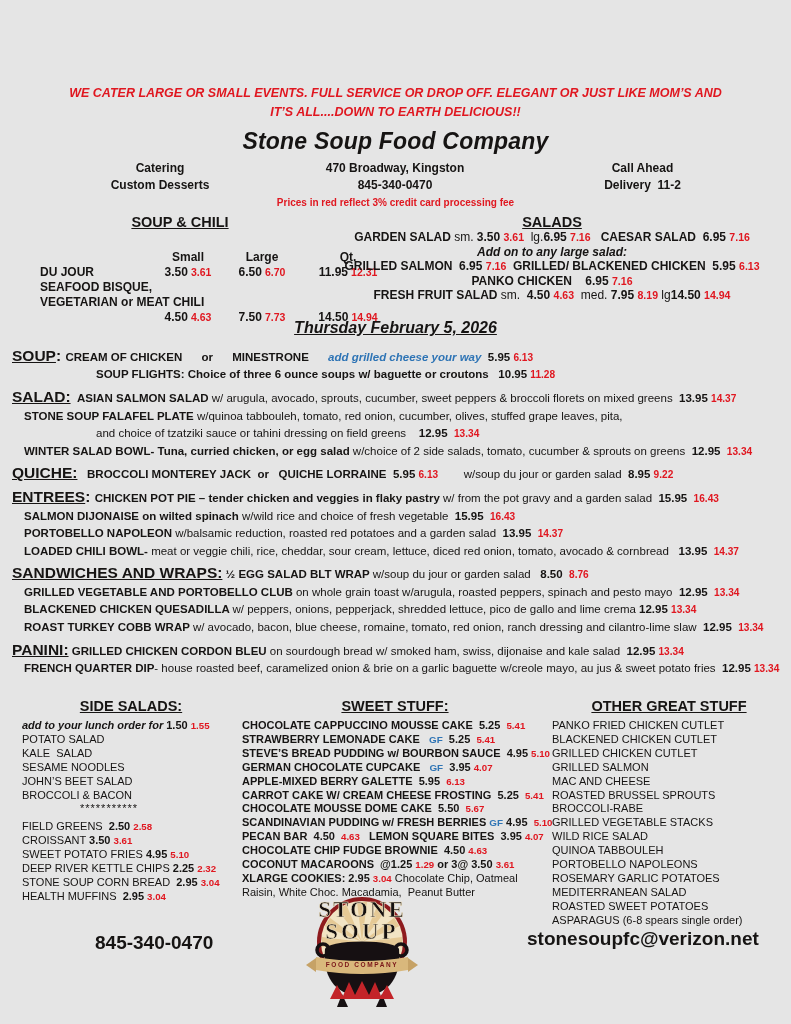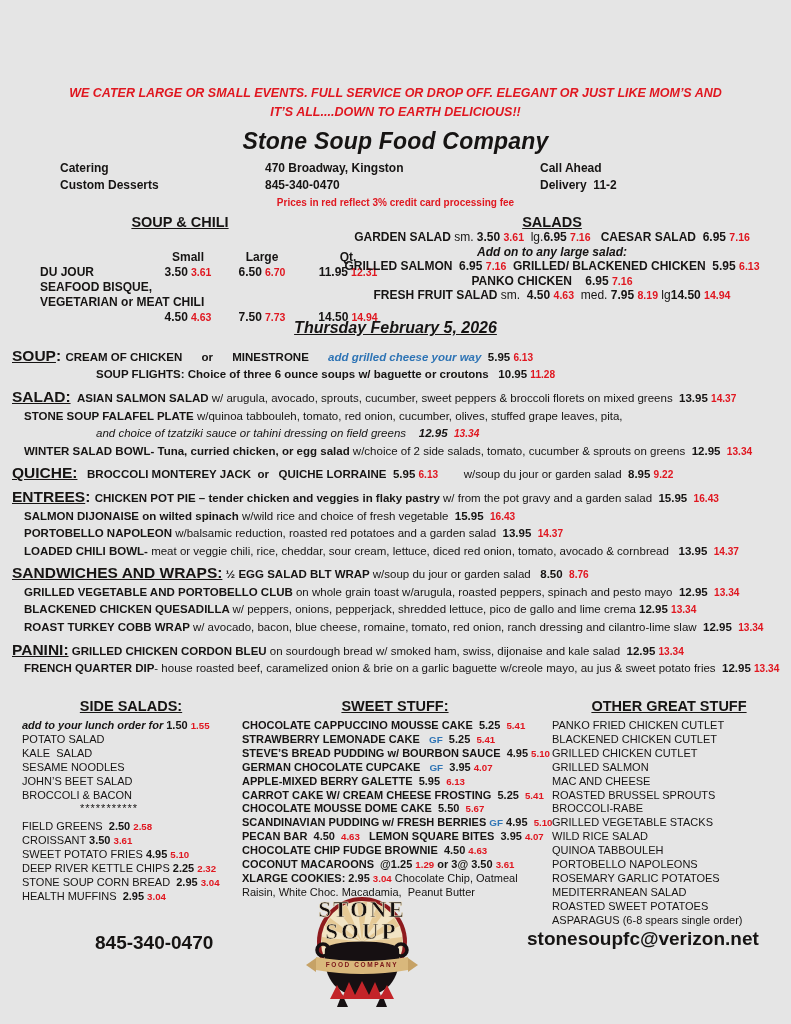--- a/index.html
+++ b/index.html
@@ -22,21 +22,21 @@
   .s-gf{color:var(--blue);font-weight:700;font-size:0.9em;margin-top:24px;}
   .s-h{font-weight:700;font-size:15.5px;text-decoration:underline;}
   .s-hb{font-weight:700;font-size:15.5px;}
 
   
   .tagline{position:absolute;top:84px;left:0;right:0;text-align:center;
     color:var(--red);font-weight:700;font-style:italic;font-size:12.5px;line-height:19px;}
   .masthead{position:absolute;top:128px;left:0;right:0;height:86px;}
   .title{text-align:center;font-size:23px;font-weight:700;font-style:italic;
     font-family:"Liberation Sans","DejaVu Sans",sans-serif;letter-spacing:0.2px;}
-  .info{position:absolute;top:32px;font-size:12px;font-weight:700;line-height:17px;}
+  .info{position:absolute;top:32px;font-size:12px;font-weight:700;line-height:17px;text-align:center;}
   .info.left{left:60px;width:200px;}
   .info.center{left:265px;width:260px;}
   .info.right{left:540px;width:205px;}
   .credit{position:absolute;top:69px;left:0;right:0;text-align:center;
     color:var(--red);font-weight:700;font-size:10px;}
 
   
   .menus-top{position:absolute;top:214px;left:0;right:0;height:100px;}
   .sc-panel{position:absolute;left:30px;width:330px;}
   .panel-h{font-weight:700;font-size:14.5px;text-decoration:underline;text-align:center;}
@@ -54,21 +54,21 @@
   
   .date{position:absolute;top:319px;left:0;right:0;text-align:center;}
   .date span{font-size:16px;font-weight:700;font-style:italic;text-decoration:underline;}
 
   
   .sections{position:absolute;top:347px;left:12px;right:4px;}
   .sec{margin-bottom:4.5px;}
   .sec .ln{font-size:11.5px;line-height:17.4px;}
   .ind-a{padding-left:84px;}
   .ind-b{padding-left:12px;}
-  .ind-c{padding-left:84px;font-style:italic;}
+  .ind-c{padding-left:84px;}
 
   
   .bottom{position:absolute;top:698px;left:0;right:0;height:218px;}
   .bcol{position:absolute;}
   .bcol .panel-h{margin-bottom:5px;}
   .bcol .ln{font-size:11px;line-height:13.9px;}
   .col-side{left:22px;width:218px;}
   .col-sweet{left:242px;width:306px;}
   .col-other{left:552px;width:234px;}
   .ast{padding-left:58px;letter-spacing:1px;}

